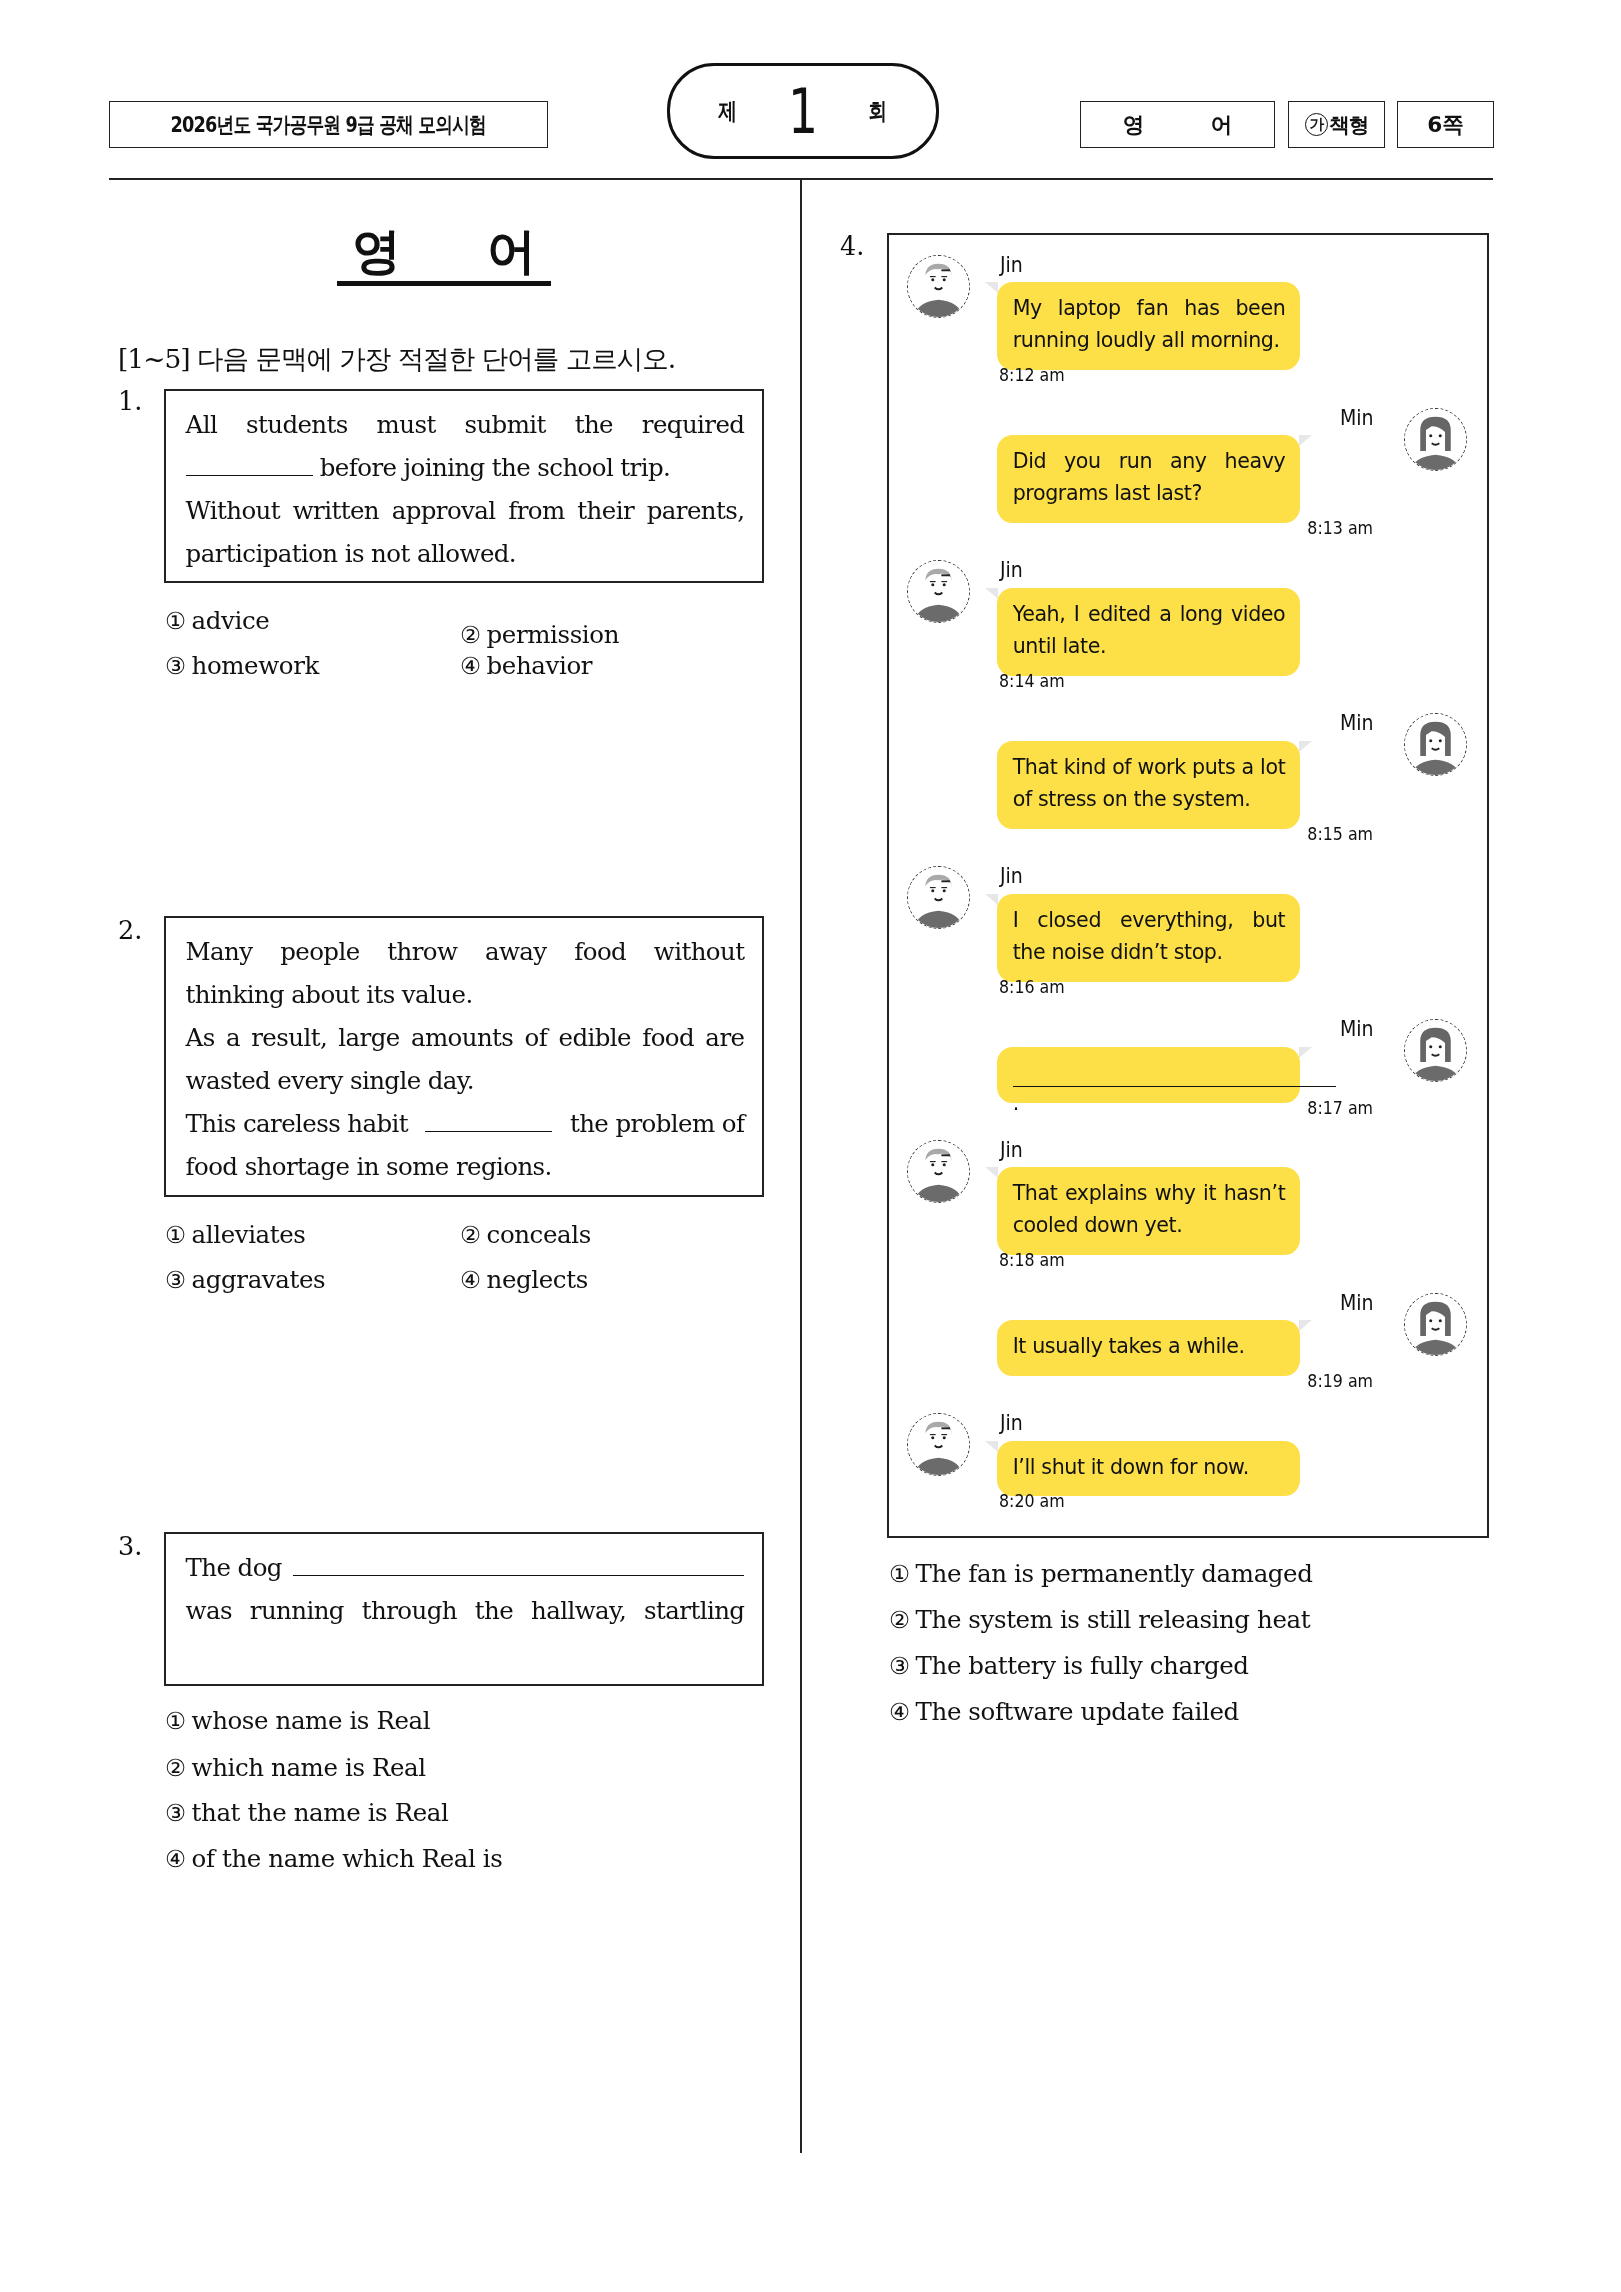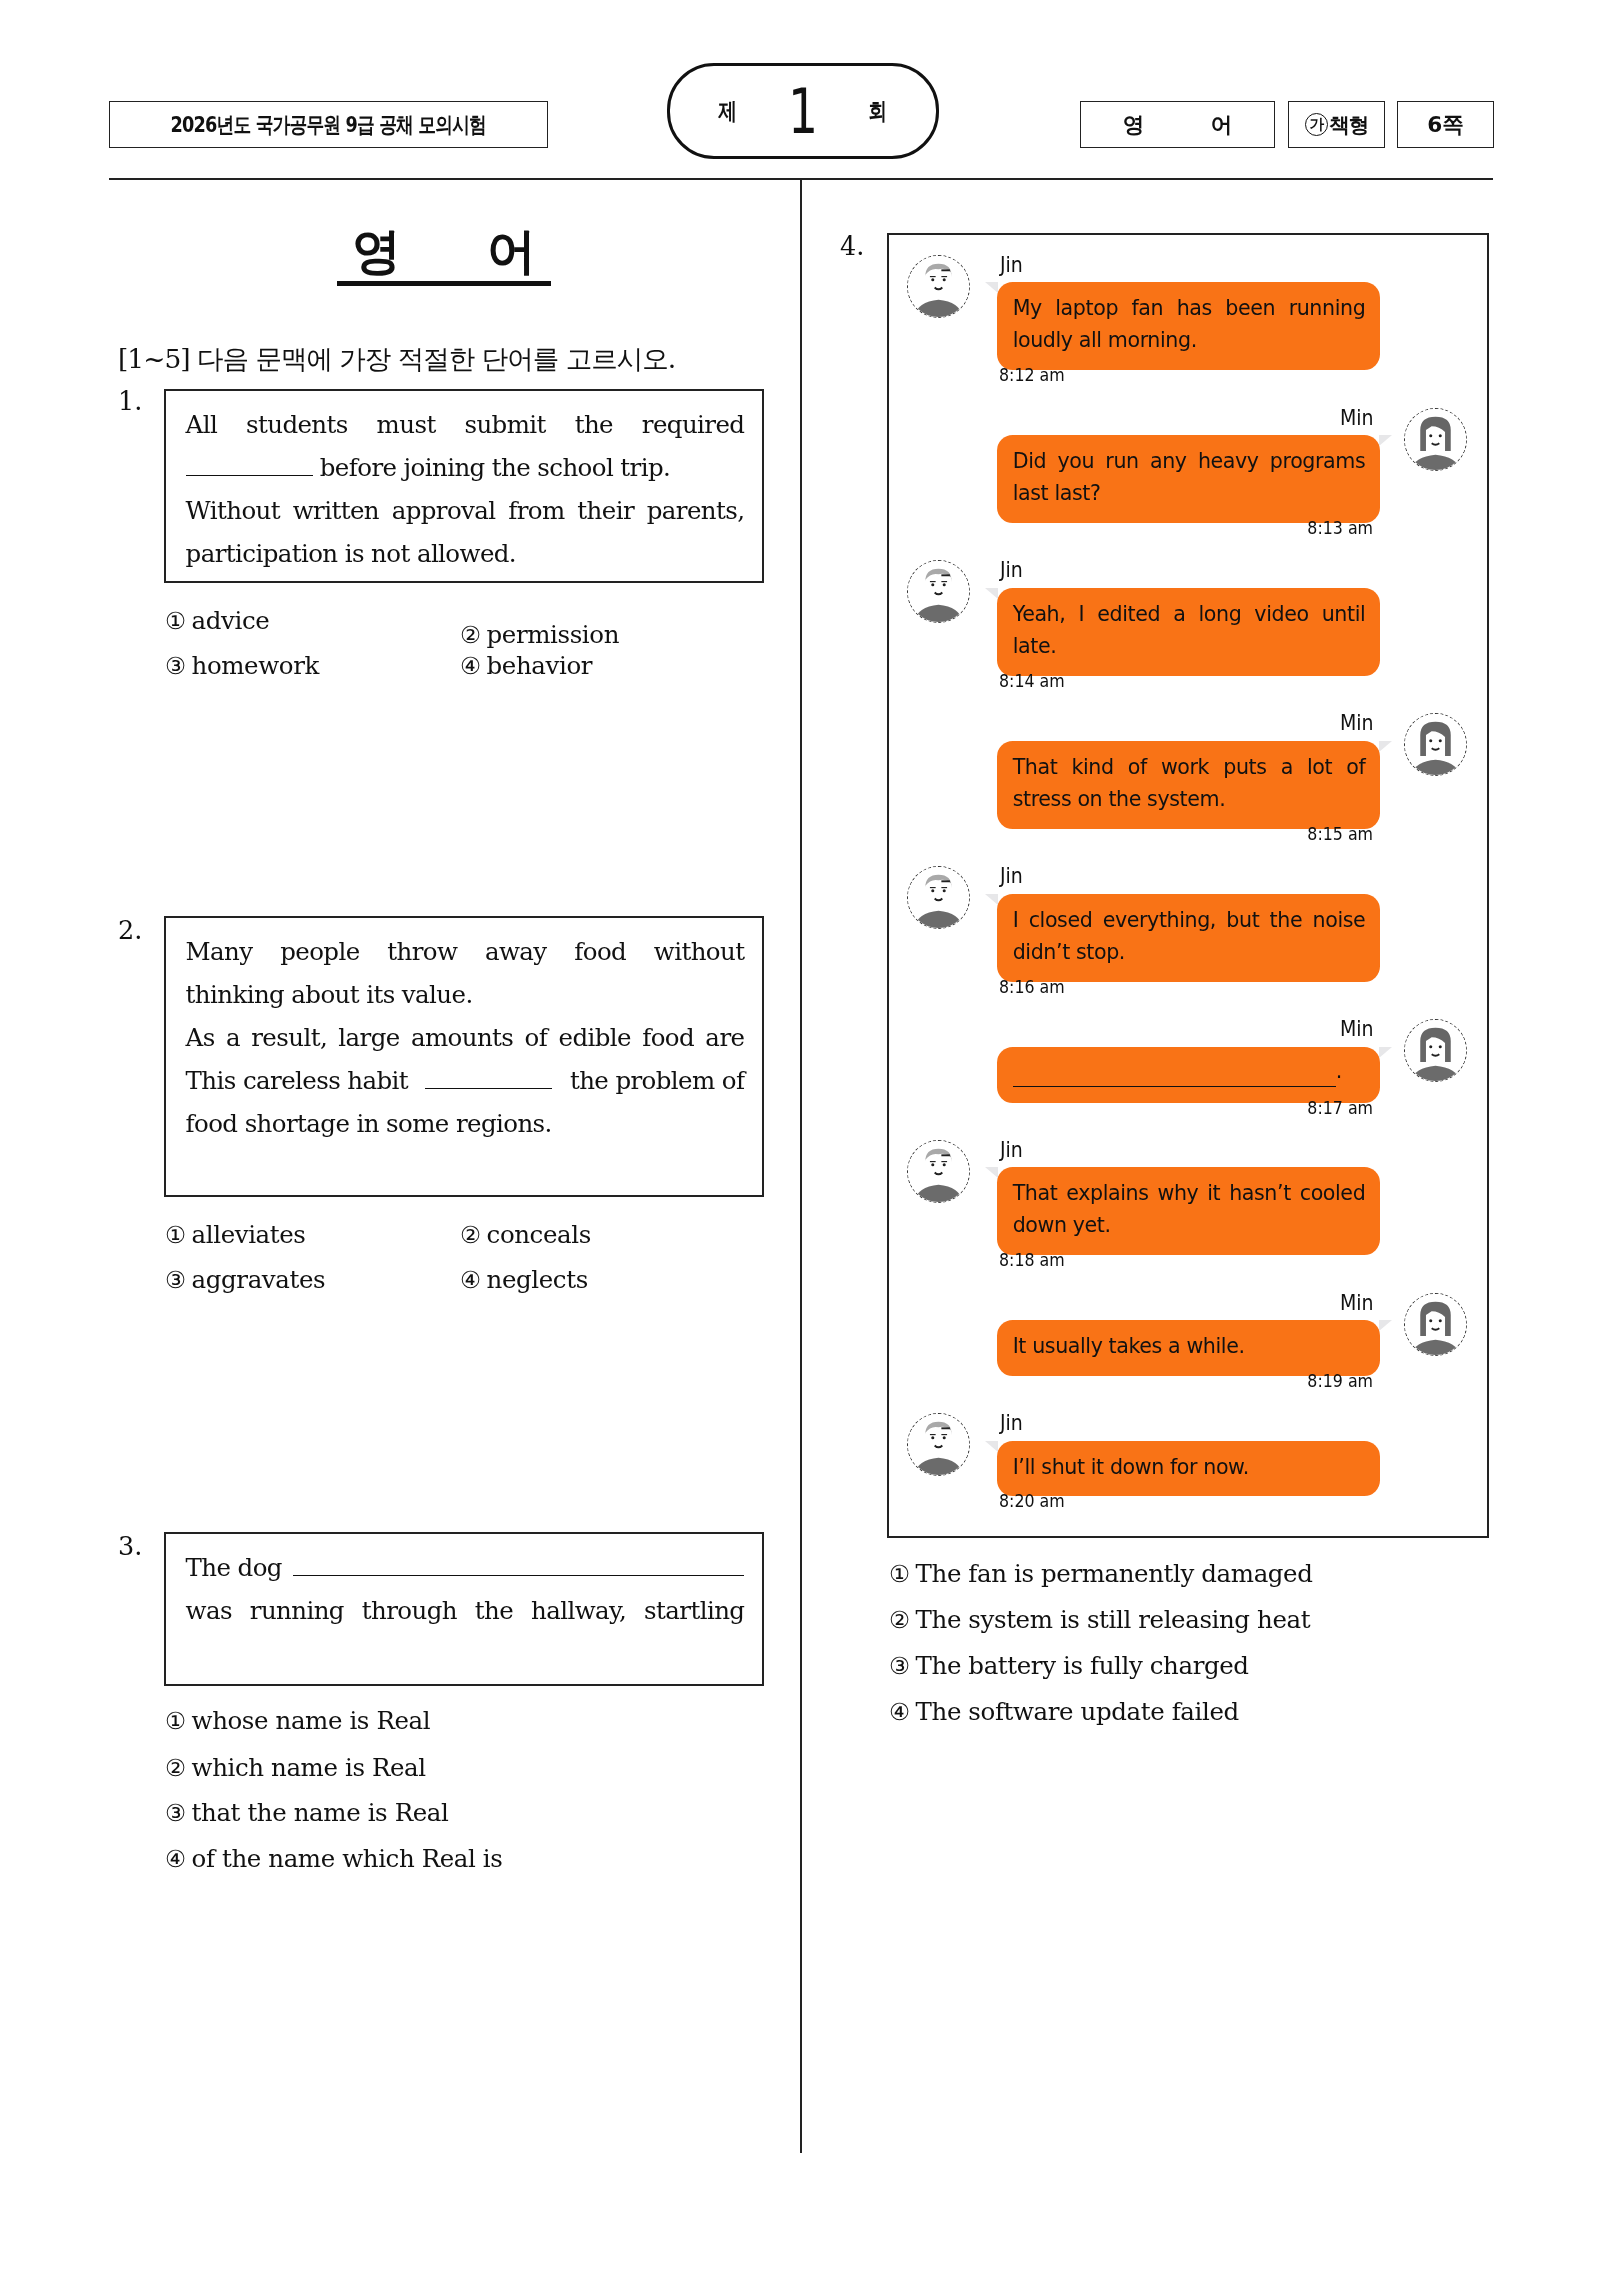--- a/index.html
+++ b/index.html
@@ -35,21 +35,21 @@
   .blank { display:inline-block; border-bottom:1.5px solid #111; height:21.6px; vertical-align:baseline; }
   .opt { position:absolute; font-family:"DejaVu Serif", serif; font-size:24.5px; white-space:nowrap; letter-spacing:-0.4px; }
   .opt .mark { font-size:23.5px; margin-right:5.9px; }
 
   
   #chat-panel { left:887px; top:233px; width:602px; height:1305px; border:2.5px solid #222; box-sizing:border-box; }
   .msg { position:absolute; left:0; width:100%; }
   .avatar { position:absolute; width:63px; height:63px; border-radius:50%; border:1.3px dashed #333; overflow:hidden; box-sizing:border-box; background:#fff; }
   .avatar svg { width:100%; height:100%; display:block; }
   .sender { position:absolute; font-family:"DejaVu Sans", sans-serif; font-size:20.6px; color:#111; transform:scaleX(0.92); }
-  .bubble { position:absolute; left:108px; width:383px; background:#f97316; border-radius:15.7px; box-sizing:border-box; padding:9.8px 14.7px 9.8px 15.7px; font-family:"DejaVu Sans", sans-serif; font-size:20.6px; line-height:32px; color:#111; letter-spacing:-0.4px; }
+  .bubble { position:absolute; left:108px; width:303px; background:#fde047; border-radius:15.7px; box-sizing:border-box; padding:9.8px 14.7px 9.8px 15.7px; font-family:"DejaVu Sans", sans-serif; font-size:20.6px; line-height:32px; color:#111; letter-spacing:-0.4px; }
   .bubble .j { text-align:justify; }
   .bubble.left::before { content:""; position:absolute; left:-11.8px; top:0; border-style:solid; border-width:0 13.7px 11.8px 0; border-color:transparent #e7e7e9 transparent transparent; }
   .bubble.right::after { content:""; position:absolute; right:-11.8px; top:0; border-style:solid; border-width:11.8px 13.7px 0 0; border-color:#e7e7e9 transparent transparent transparent; }
   .time { position:absolute; font-family:"DejaVu Sans", sans-serif; font-size:17.6px; color:#111; transform:scaleX(0.9); }
   .msg.left .sender { left:111px; transform-origin:left; }
   .msg.right .sender { right:113px; transform-origin:right; }
   .msg.left .time { left:110px; transform-origin:left; }
   .msg.right .time { right:114px; transform-origin:right; }
   .msg.left .avatar { left:17.6px; }
   .msg.right .avatar { right:19.6px; }
@@ -99,20 +99,21 @@
 <div class="opt" style="left:165px; top:606px;"><span class="mark">①</span><span>advice</span></div>
 <div class="opt" style="left:460px; top:606px;margin-top:14px;"><span class="mark">②</span><span>permission</span></div>
 <div class="opt" style="left:165px; top:651px;"><span class="mark">③</span><span>homework</span></div>
 <div class="opt" style="left:460px; top:651px;"><span class="mark">④</span><span>behavior</span></div>
 
 <div class="qnum" style="left:118px; top:915px;">2.</div>
 <div class="qbox" style="left:164px; top:916px; width:600px; height:281px;">
   <div class="j">Many people throw away food without</div>
   <div>thinking about its value.</div>
   <div class="j">As a result, large amounts of edible food are</div>
+  <div>wasted every single day.</div>
   <div style="display:flex; justify-content:space-between;">
       <span>This careless habit </span>
       <span class="blank" style="width:127px; margin-top:7.8px;"></span>
       <span> the problem of</span>
     </div>
   <div>food shortage in some regions.</div>
 </div>
 <div class="opt" style="left:165px; top:1220px;"><span class="mark">①</span><span>alleviates</span></div>
 <div class="opt" style="left:460px; top:1220px;"><span class="mark">②</span><span>conceals</span></div>
 <div class="opt" style="left:165px; top:1265px;"><span class="mark">③</span><span>aggravates</span></div>

